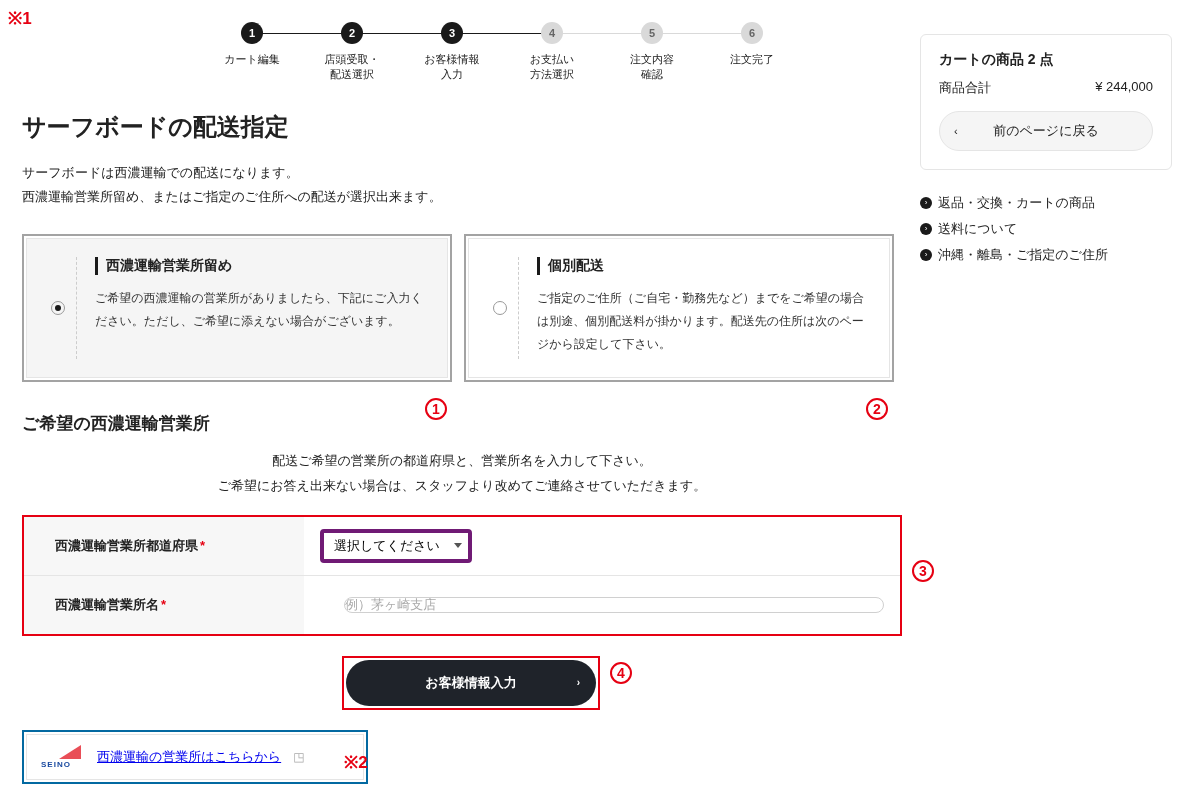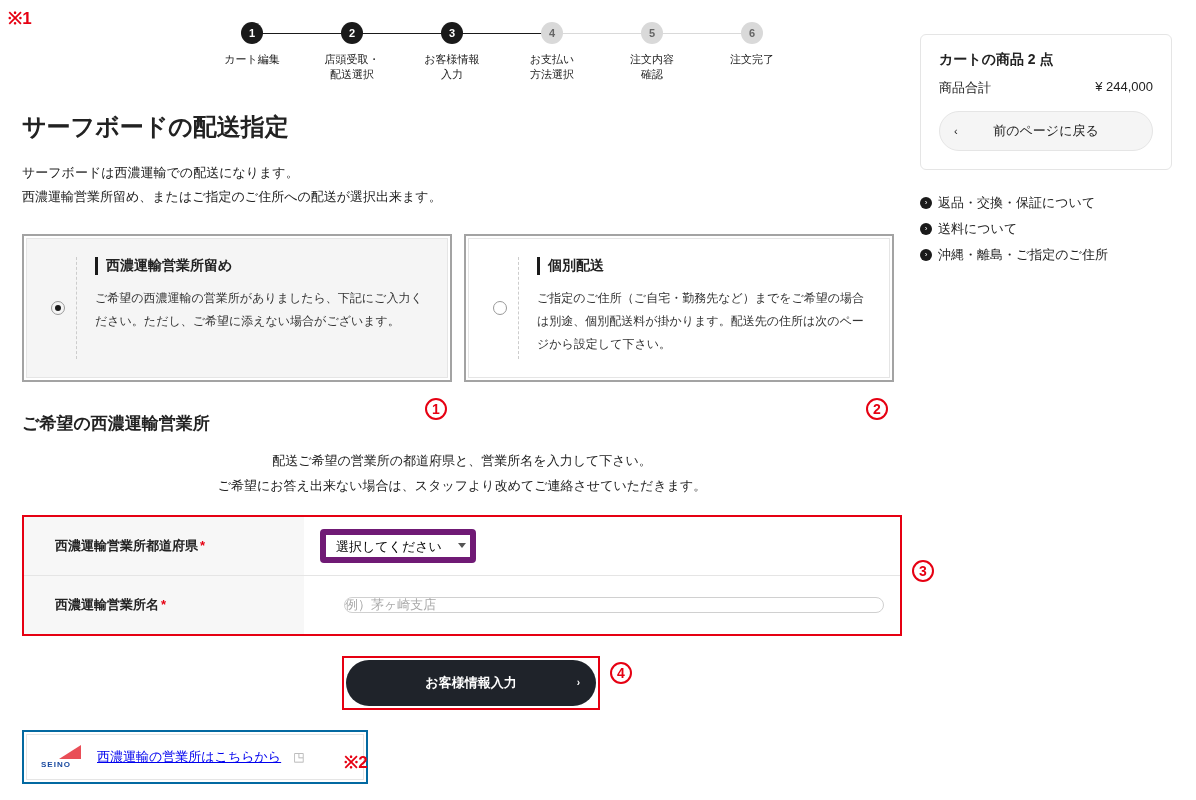--- a/index.html
+++ b/index.html
@@ -36,21 +36,21 @@
 
   h2.subh { font-size:17px; font-weight:700; margin-top:30px; margin-bottom:14px;}
   .sublead { font-size:13px; line-height:1.9; margin-bottom:16px;text-align:center;}
 
   .form-box { border:2px solid #e60012; }
   .form-row { display:flex; border-bottom:1px solid #e5e5e5; }
   .form-row:last-child{ border-bottom:none;gap:24px;}
   .form-lbl { width:280px; background:#f7f7f7; padding:20px 31px; font-size:13px; font-weight:700;}
   .req { color:#e60012; margin-left:2px;}
   .form-ctl { flex:1; padding:12px 16px; display:flex; align-items:center;}
-  select.sel { height:34px; border:6px solid #701a75; border-radius:4px; padding:4px 28px 4px 10px; font-size:13px; background:#fff; appearance:none; position:relative;}
+  select.sel { height:34px; border:4px solid #701a75; border-radius:4px; padding:4px 28px 4px 10px; font-size:13px; background:#fff; appearance:none; position:relative;}
   .sel-wrap{position:relative; display:inline-block;}
   .sel-wrap::after{content:""; position:absolute; right:10px; top:14px; border-left:4px solid transparent; border-right:4px solid transparent; border-top:5px solid #555; pointer-events:none;}
   input.txt { width:100%; height:16px; border:1px solid #d0d0d0; border-radius:8px; padding:4px 0; font-size:13px;}
   input.txt::placeholder{color:#aaa;}
 
   .btn-wrap { border:2px solid #e60012; width:258px; margin: 20px 0 20px 320px; padding:2px;}
   .btn { background:#1f232a; color:#fff; height:46px; border-radius:24px; display:flex; align-items:center; justify-content:center; font-size:13px; font-weight:700; position:relative; cursor:pointer;}
   .btn .chev{ position:absolute; right:16px; font-size:10px;}
 
   .ext-wrap{ border:2px solid #0369a1; width:346px; padding:2px;}
@@ -204,21 +204,21 @@
       <span class="cart-total">¥ 244,000</span>
     </div>
     <div class="back-btn">
       <span class="chev">‹</span>
       <span>前のページに戻る</span>
     </div>
   </div>
   <div class="links">
     <a href="#">
         <span class="ar">›</span>
-        <span>返品・交換・保証について</span>
+        <span>返品・交換・カートの商品</span>
       </a>
     <a href="#">
         <span class="ar">›</span>
         <span>送料について</span>
       </a>
     <a href="#">
         <span class="ar">›</span>
         <span>沖縄・離島・ご指定のご住所</span>
       </a>
   </div>

